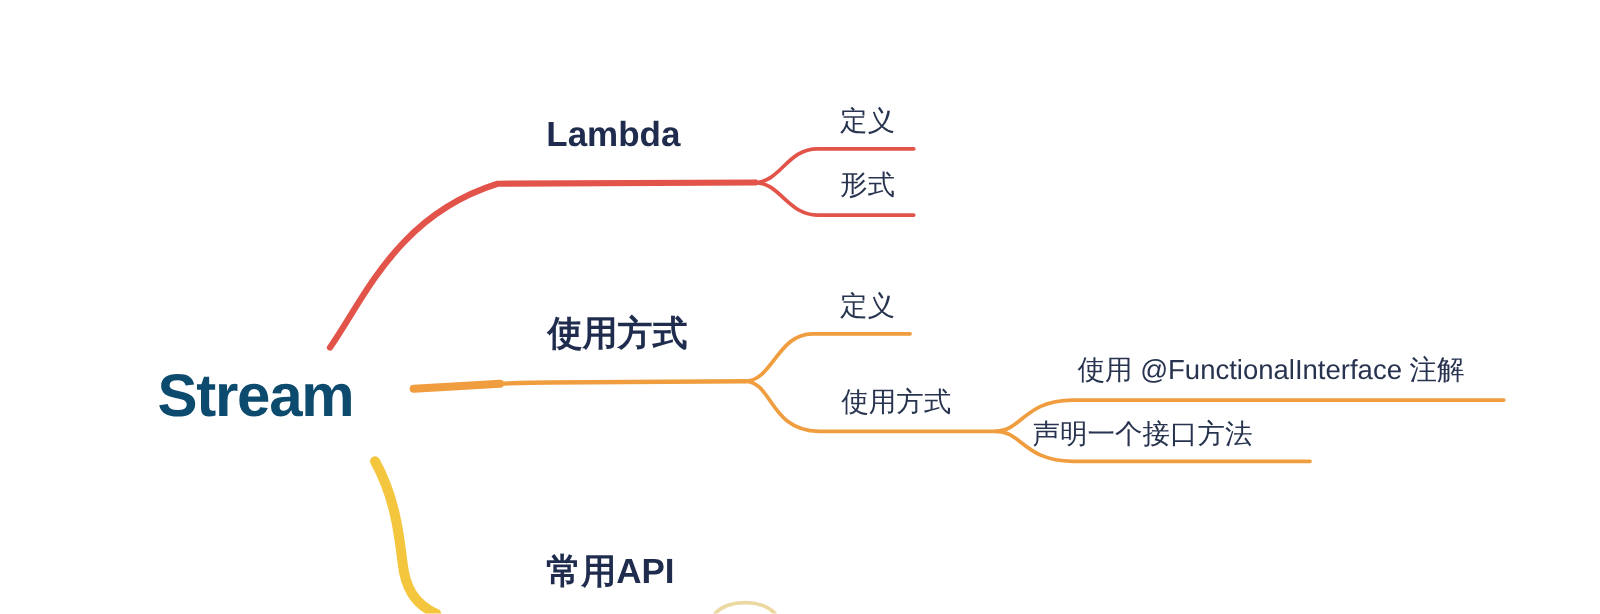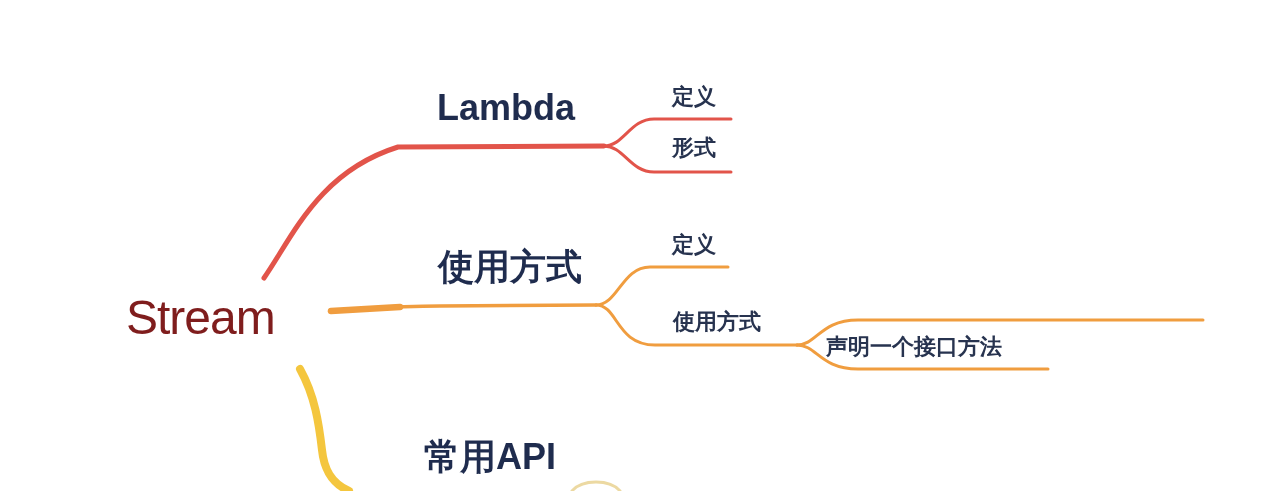--- a/index.html
+++ b/index.html
@@ -25,40 +25,40 @@
   .node {
     position: absolute;
     white-space: nowrap;
     color: #1e2b4c;
     cursor: default;
   }
   .root-label {
     left: 126px;
     top: 294px;
     font-size: 48px;
-    font-weight: 400;
+    font-weight: 700;
     letter-spacing: -1px;
-    color: #7f1d1d;
+    color: #0c4a6e;
     line-height: 48px;
   }
   .branch-label {
-    font-size: 36px;
+    font-size: 28px;
     font-weight: 700;
     color: #1f2c4e;
     line-height: 30px;
   }
   .leaf-label {
     font-size: 22px;
-    font-weight: 700;
+    font-weight: 400;
     color: #27334f;
     line-height: 24px;
   }
   .pos-lambda      { left: 437px; top: 93px;  }
   .pos-fangfa      { left: 438px; top: 252px; }
-  .pos-changyong   { left: 424px; top: 442px; text-align: right; }
+  .pos-changyong   { left: 437px; top: 442px; text-align: right; }
   .pos-l-dingyi    { left: 672px; top: 85px;  }
   .pos-l-xingshi   { left: 672px; top: 136px; }
   .pos-f-dingyi    { left: 672px; top: 233px; }
   .pos-f-shiyong   { left: 673px; top: 310px; }
   .pos-functional  { left: 862px; top: 284px; }
   .pos-shengming   { left: 826px; top: 335px; }
 </style>
 </head>
 <body>
 
@@ -90,16 +90,17 @@
   <div class="node branch-label pos-changyong">常用API</div>
 
   <div class="node leaf-label pos-l-dingyi">定义</div>
 
   <div class="node leaf-label pos-l-xingshi">形式</div>
 
   <div class="node leaf-label pos-f-dingyi">定义</div>
 
   <div class="node leaf-label pos-f-shiyong">使用方式</div>
 
+  <div class="node leaf-label pos-functional">使用 @FunctionalInterface 注解</div>
 
   <div class="node leaf-label pos-shengming">声明一个接口方法</div>
 
 </div>
 
 </body></html>

